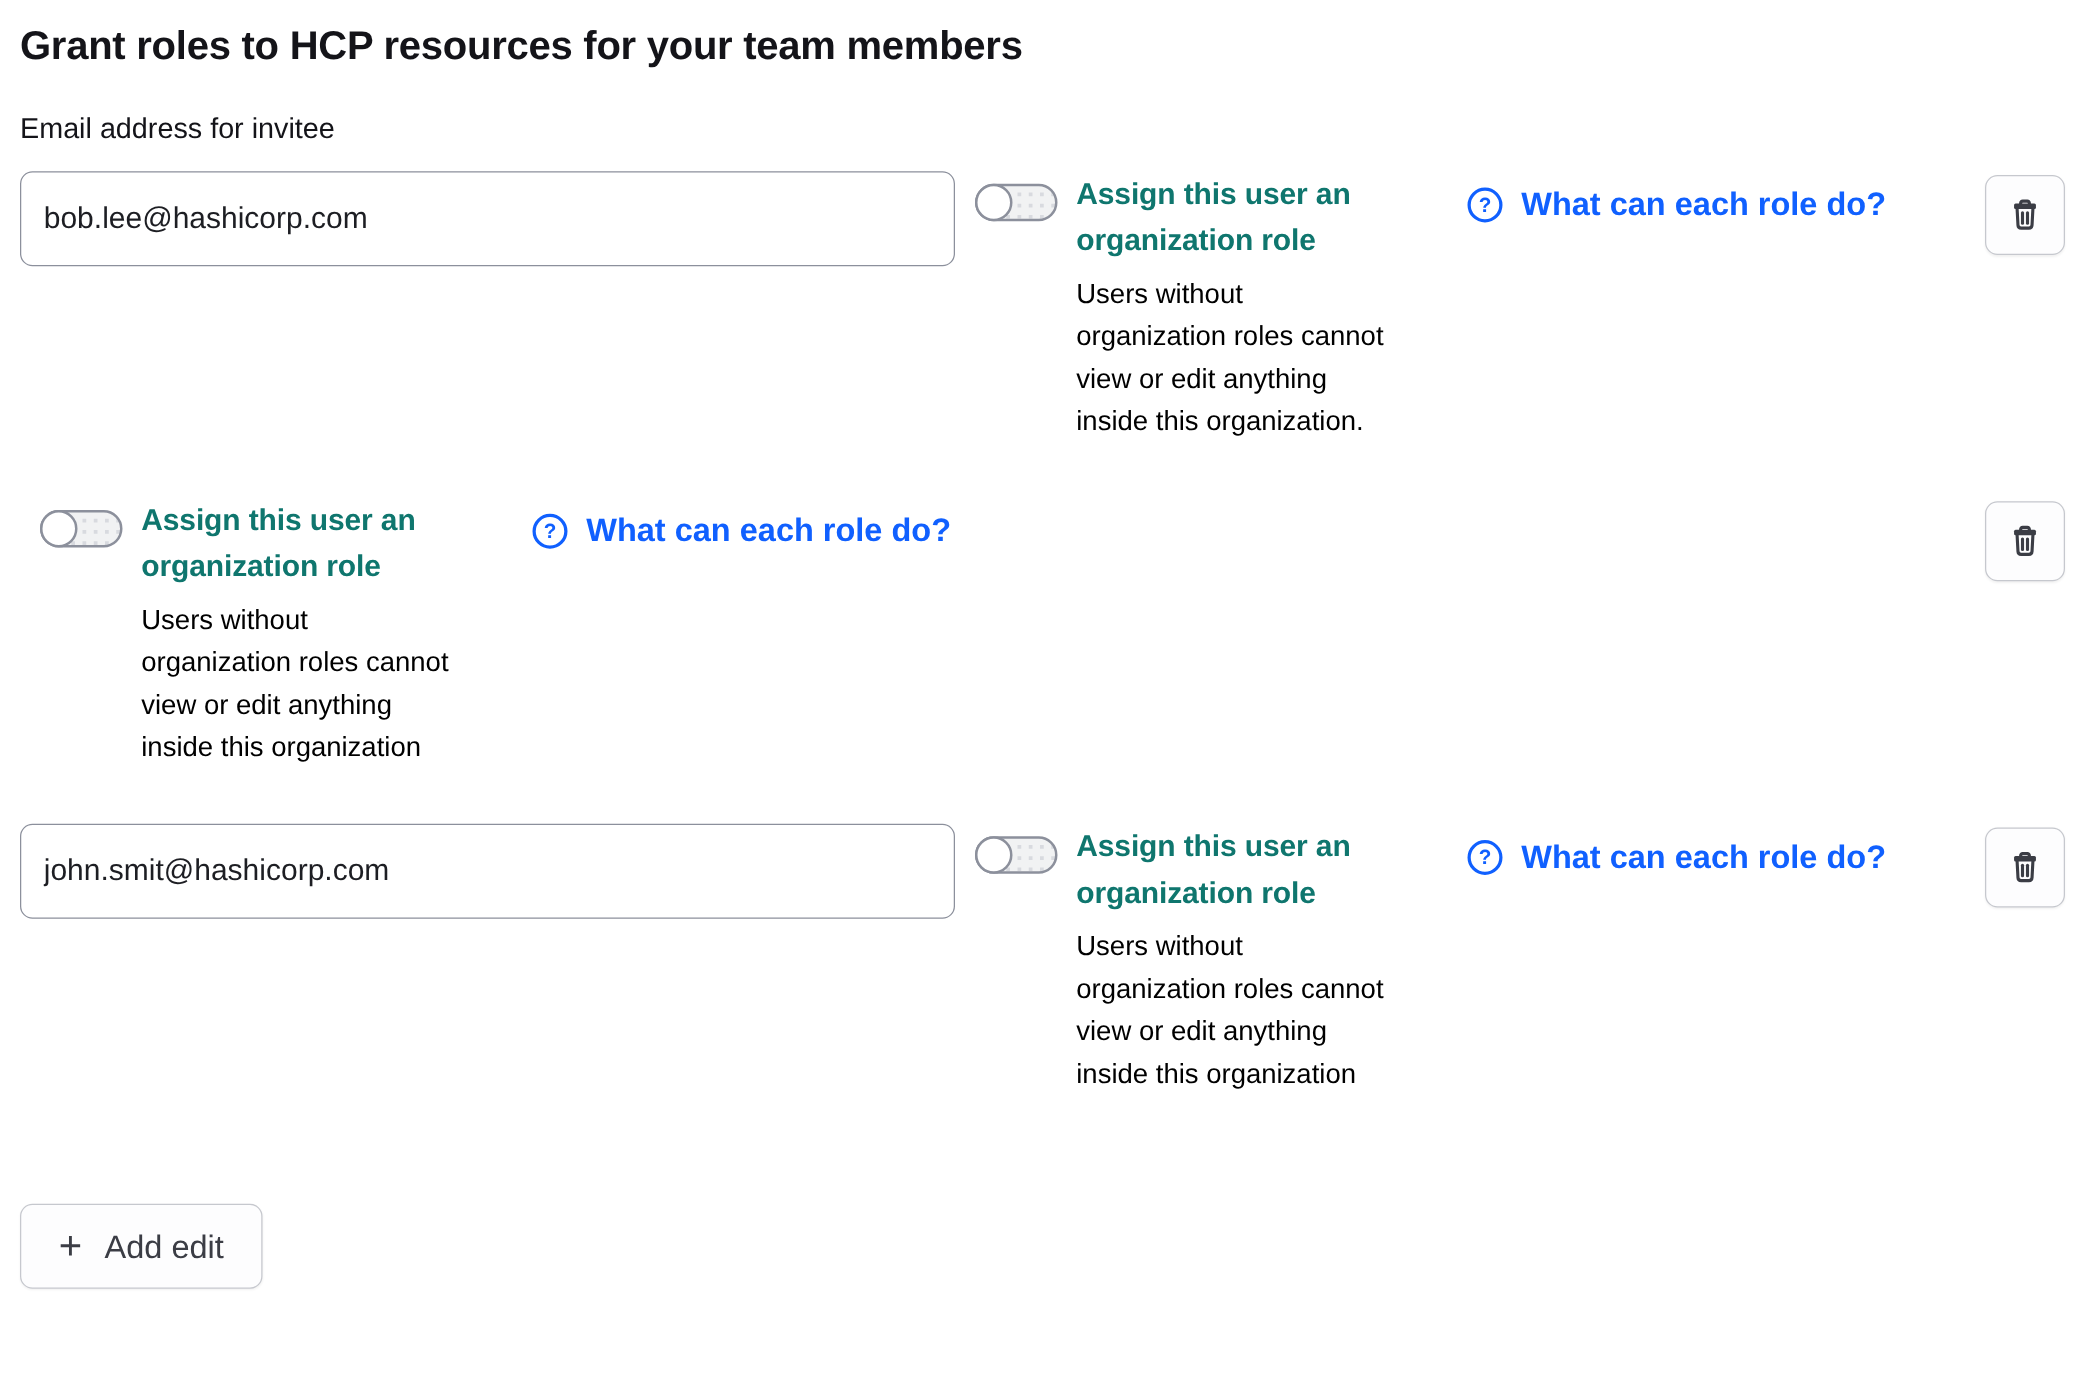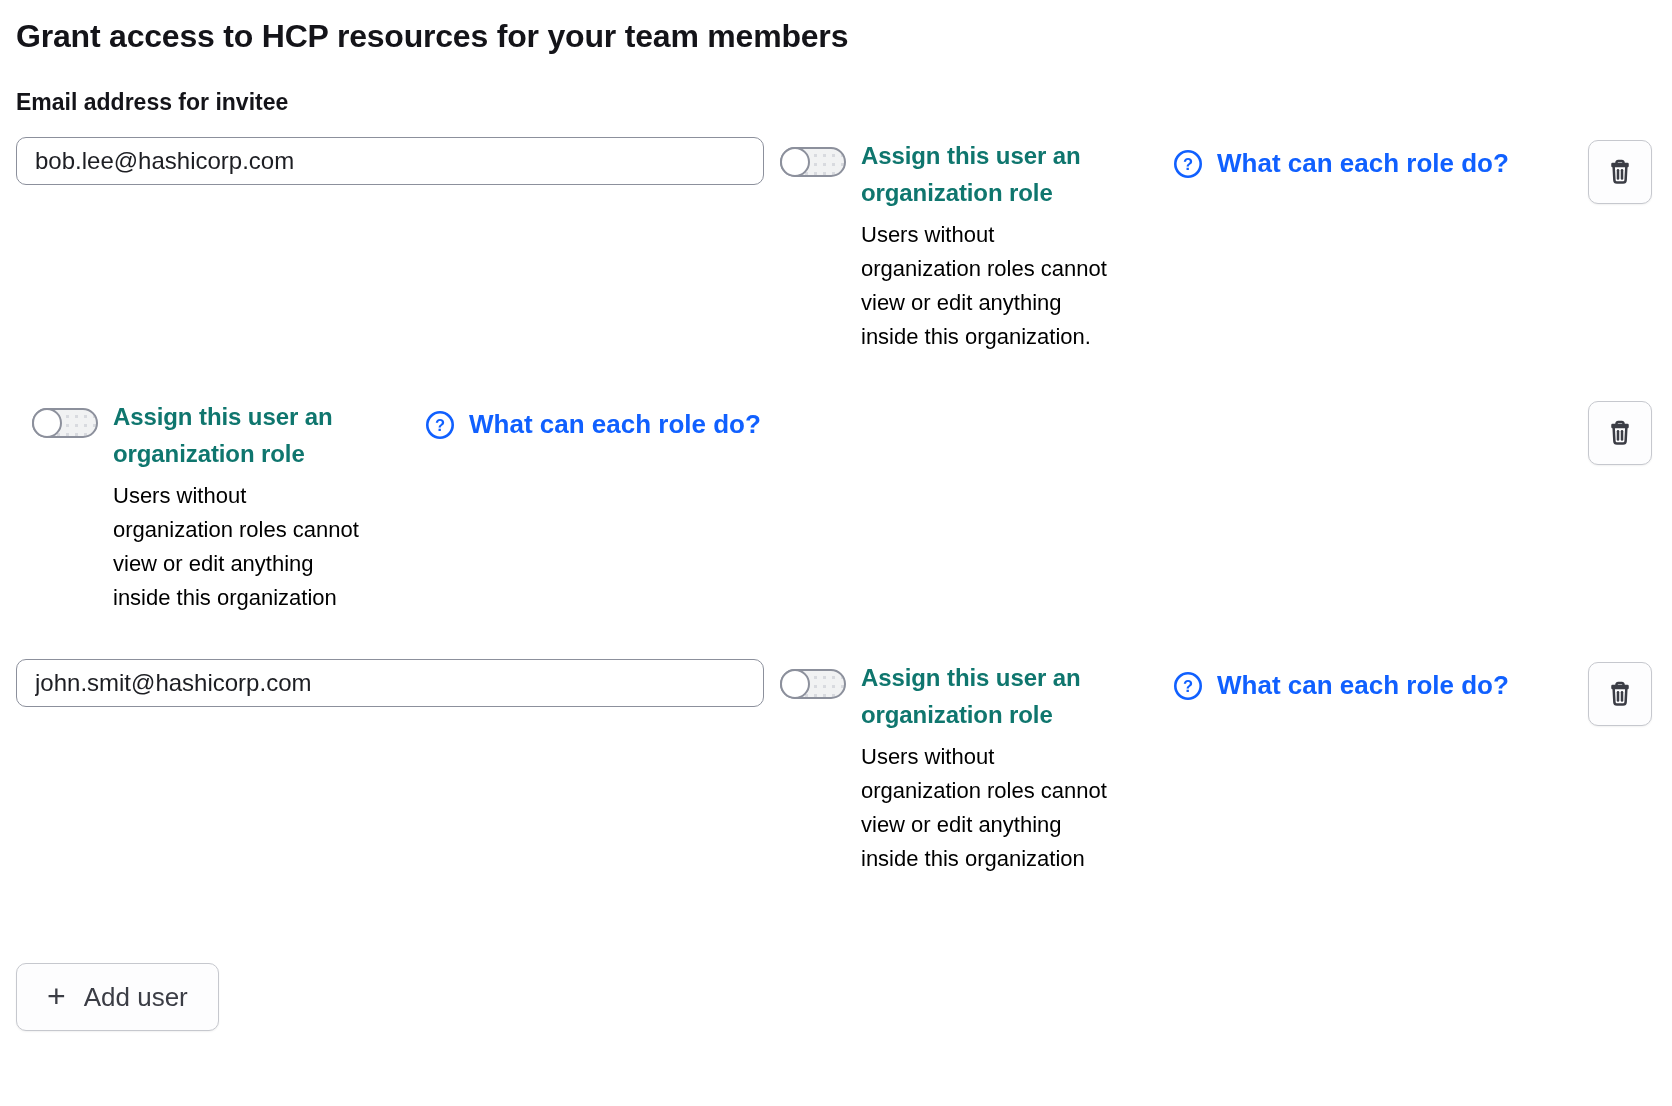--- a/index.html
+++ b/index.html
@@ -15,34 +15,34 @@
   .page-title {
     font-size: 32px;
     font-weight: 700;
     line-height: 40px;
     color: #141419;
     letter-spacing: -0.2px;
     margin-bottom: 32px;
   }
   .field-label {
     font-size: 23px;
-    font-weight: 700;
+    font-weight: 400;
     line-height: 28px;
     color: #141419;
     margin-bottom: 21px;
   }
   .invite-row {
     display: flex;
     align-items: flex-start;
     margin-bottom: 44px;
   }
   .email-col { width: 748px; flex: none; }
   .email-input {
     width: 748px;
-    height: 48px;
+    height: 76px;
     border: 1.5px solid #8c909c;
     border-radius: 10px;
     padding: 16px 18px;
     font-family: "Liberation Sans", "DejaVu Sans", sans-serif;
     font-size: 24px;
     color: #1d1e23;
     background: #ffffff;
     outline: none;
   }
   
@@ -146,21 +146,21 @@
     font-size: 26px;
     font-weight: 500;
     color: #3b3d45;
   }
 </style>
 </head>
 <body>
 
 
 
-<h1 class="page-title">Grant access to HCP resources for your team members</h1>
+<h1 class="page-title">Grant roles to HCP resources for your team members</h1>
 
 <div class="field-label">Email address for invitee</div>
 
 <div id="invite-rows">
   <div class="invite-row">
     <div class="email-col">
       <input class="email-input" type="text" value="bob.lee@hashicorp.com" style="">
     </div>
 
     <div class="toggle">
@@ -258,17 +258,17 @@
         <path d="M13.6 10.6 v6.6"></path>
       </svg>
     </button>
   </div>
 </div>
 
 
 
 <button class="add-user-btn" type="button">
   <span class="plus-glyph">+</span>
-  <span class="add-user-label">Add user</span>
+  <span class="add-user-label">Add edit</span>
 </button>
 
 
 
 
 </body></html>

